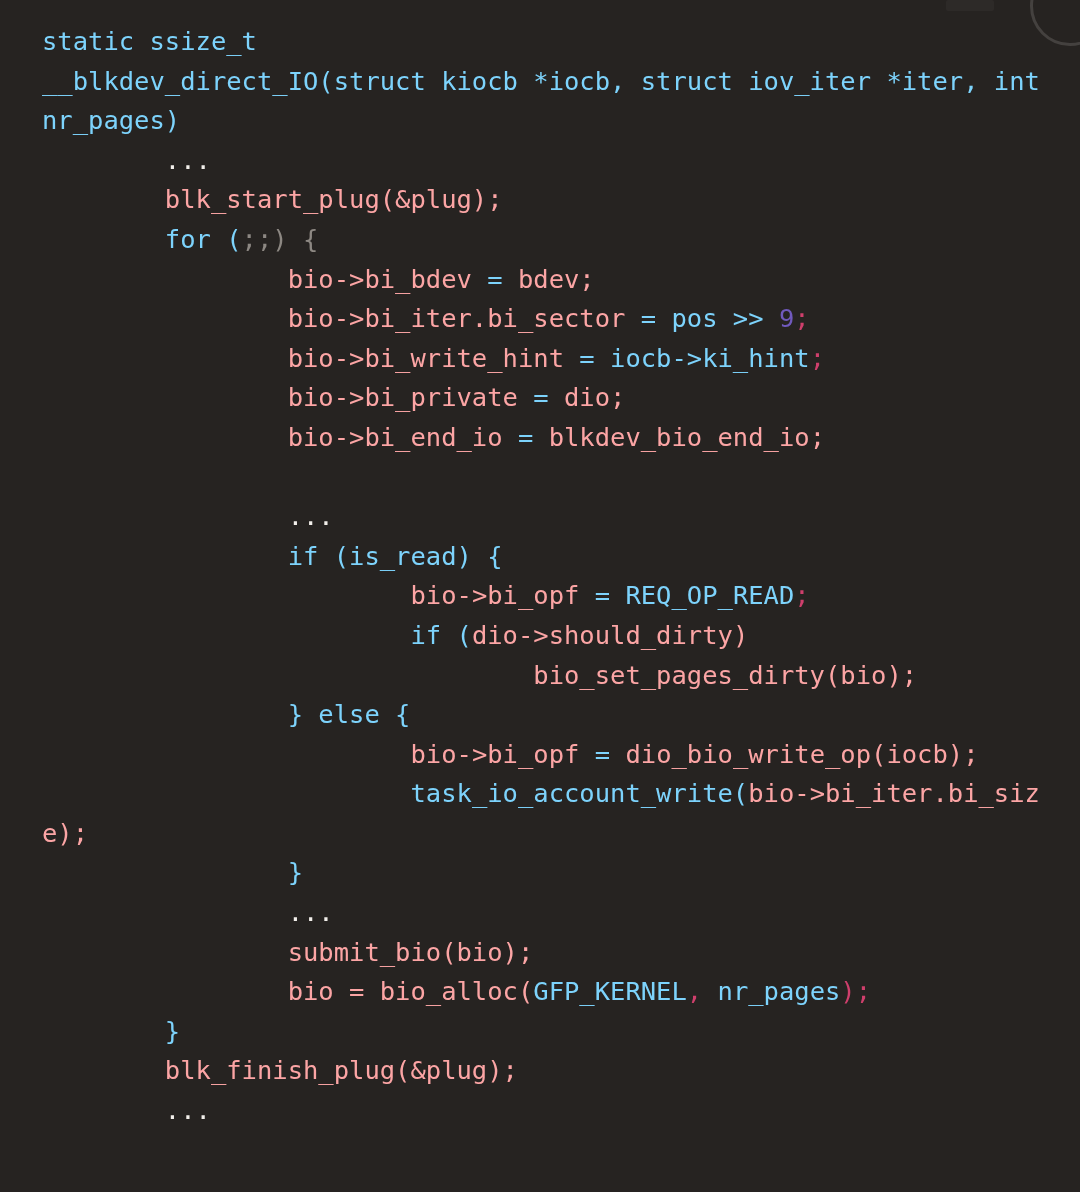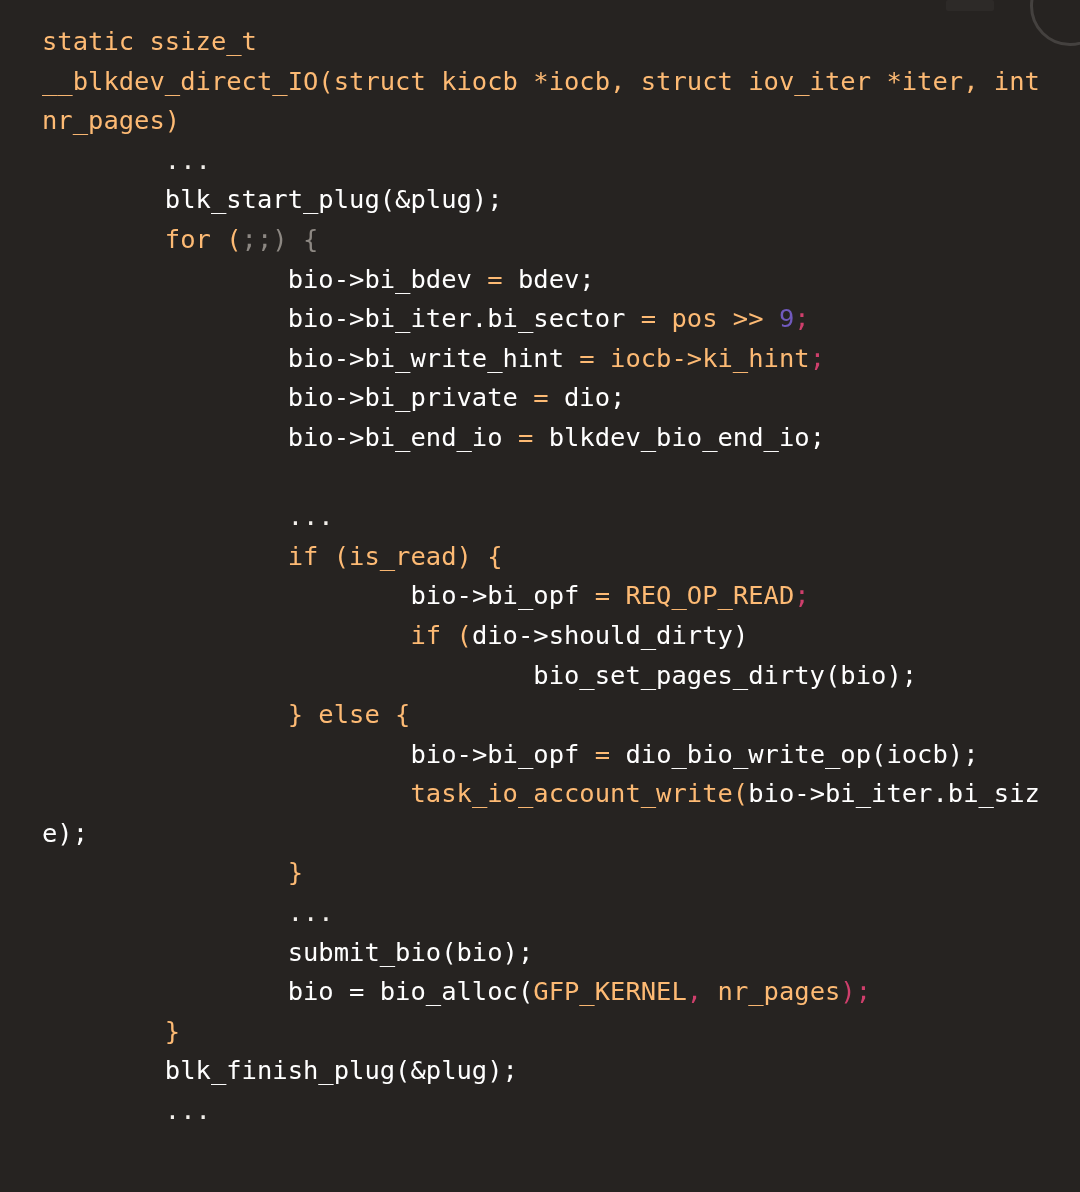--- a/index.html
+++ b/index.html
@@ -58,22 +58,22 @@
     overflow-wrap: break-word;
     word-break: break-all;
     color: #f2efeb;
     -webkit-font-smoothing: antialiased;
   }
 
   .ln { display: block; min-height: 39.6px; }
   .ln.blank { display: block; height: 39.6px; }
 
   
-  .t-plain  { color: #fdba74; }
-  .t-ident  { color: #ffffff; }
+  .t-plain  { color: #7dd3fc; }
+  .t-ident  { color: #fca5a5; }
   .t-pink   { color: #cf3f6c; }
   .t-num    { color: #7059bd; }
   .t-punct  { color: #8d8883; }
   .t-dots   { color: #f2efeb; }
 </style>
 </head>
 <body>
 
 <div id="code-surface">
   <pre id="code-block"><span class="ln"><span class="t-plain">static ssize_t</span></span><span class="ln"><span class="t-plain">__blkdev_direct_IO(struct kiocb *iocb, struct iov_iter *iter, int nr_pages)</span></span><span class="ln"><span class="t-plain">        </span><span class="t-dots">...</span></span><span class="ln"><span class="t-plain">        </span><span class="t-ident">blk_start_plug(&amp;plug);</span></span><span class="ln"><span class="t-plain">        </span><span class="t-plain">for </span><span class="t-plain">(</span><span class="t-punct">;;</span><span class="t-punct">)</span><span class="t-plain"> </span><span class="t-punct">{</span></span><span class="ln"><span class="t-plain">                </span><span class="t-ident">bio-&gt;bi_bdev</span><span class="t-plain"> = </span><span class="t-ident">bdev;</span></span><span class="ln"><span class="t-plain">                </span><span class="t-ident">bio-&gt;bi_iter.bi_sector</span><span class="t-plain"> = pos &gt;&gt; </span><span class="t-num">9</span><span class="t-pink">;</span></span><span class="ln"><span class="t-plain">                </span><span class="t-ident">bio-&gt;bi_write_hint</span><span class="t-plain"> = iocb-&gt;ki_hint</span><span class="t-pink">;</span></span><span class="ln"><span class="t-plain">                </span><span class="t-ident">bio-&gt;bi_private</span><span class="t-plain"> = </span><span class="t-ident">dio;</span></span><span class="ln"><span class="t-plain">                </span><span class="t-ident">bio-&gt;bi_end_io</span><span class="t-plain"> = </span><span class="t-ident">blkdev_bio_end_io;</span></span><span class="ln blank">​</span><span class="ln"><span class="t-plain">                </span><span class="t-dots">...</span></span><span class="ln"><span class="t-plain">                </span><span class="t-plain">if (is_read) {</span></span><span class="ln"><span class="t-plain">                        </span><span class="t-ident">bio-&gt;bi_opf</span><span class="t-plain"> = REQ_OP_READ</span><span class="t-pink">;</span></span><span class="ln"><span class="t-plain">                        </span><span class="t-plain">if (</span><span class="t-ident">dio-&gt;should_dirty)</span></span><span class="ln"><span class="t-plain">                                </span><span class="t-ident">bio_set_pages_dirty(bio);</span></span><span class="ln"><span class="t-plain">                </span><span class="t-plain">} else {</span></span><span class="ln"><span class="t-plain">                        </span><span class="t-ident">bio-&gt;bi_opf</span><span class="t-plain"> = </span><span class="t-ident">dio_bio_write_op(iocb);</span></span><span class="ln"><span class="t-plain">                        </span><span class="t-plain">task_io_account_write(</span><span class="t-ident">bio-&gt;bi_iter.bi_size);</span></span><span class="ln"><span class="t-plain">                </span><span class="t-plain">}</span></span><span class="ln"><span class="t-plain">                </span><span class="t-dots">...</span></span><span class="ln"><span class="t-plain">                </span><span class="t-ident">submit_bio(bio);</span></span><span class="ln"><span class="t-plain">                </span><span class="t-ident">bio = bio_alloc(</span><span class="t-plain">GFP_KERNEL</span><span class="t-pink">, </span><span class="t-plain">nr_pages</span><span class="t-pink">)</span><span class="t-pink">;</span></span><span class="ln"><span class="t-plain">        </span><span class="t-plain">}</span></span><span class="ln"><span class="t-plain">        </span><span class="t-ident">blk_finish_plug(&amp;plug);</span></span><span class="ln"><span class="t-plain">        </span><span class="t-dots">...</span></span></pre>

